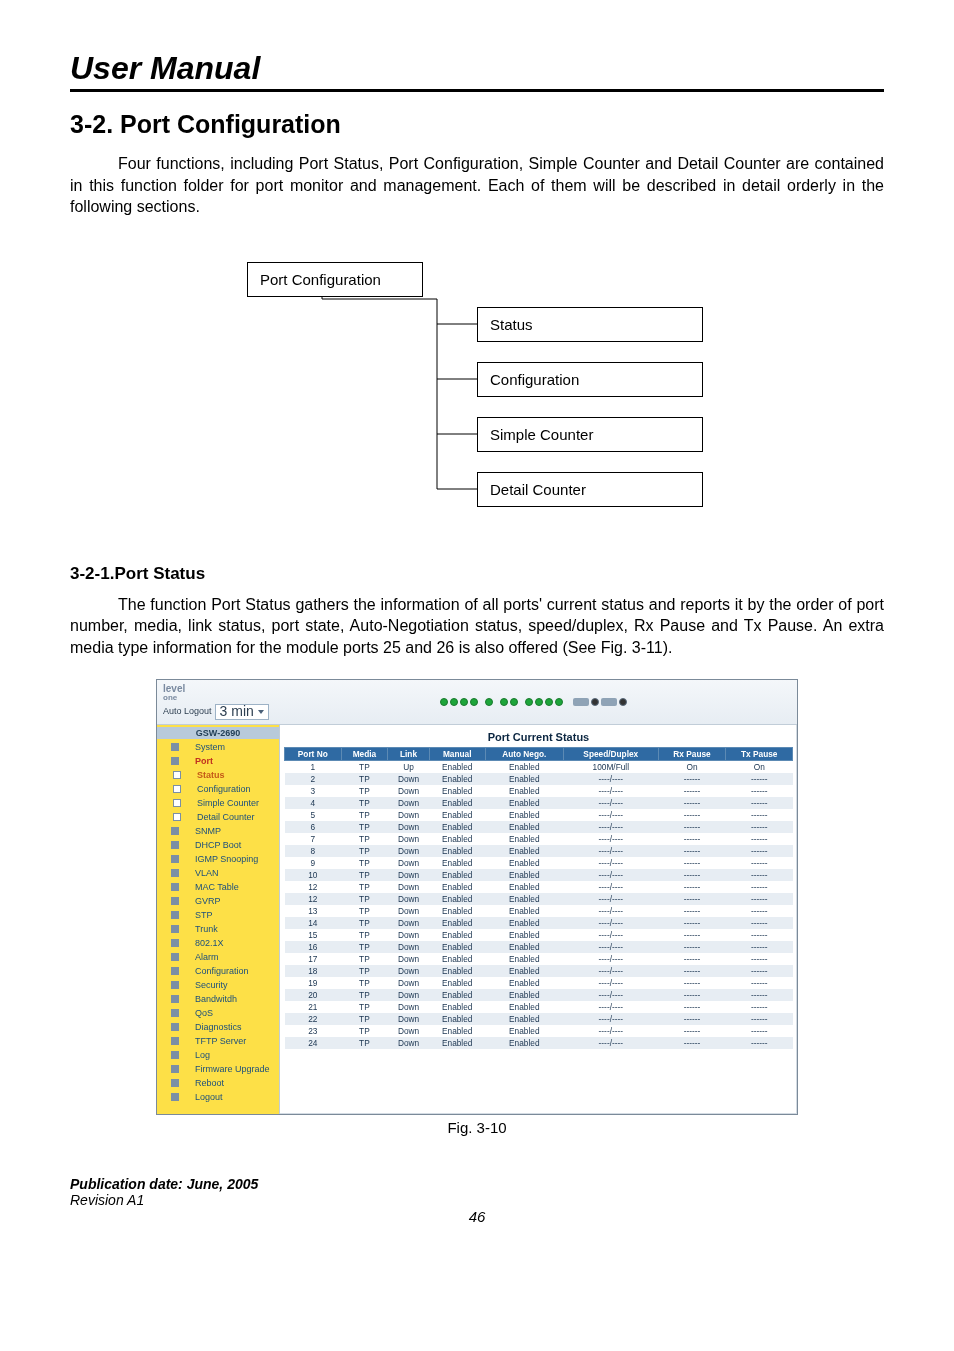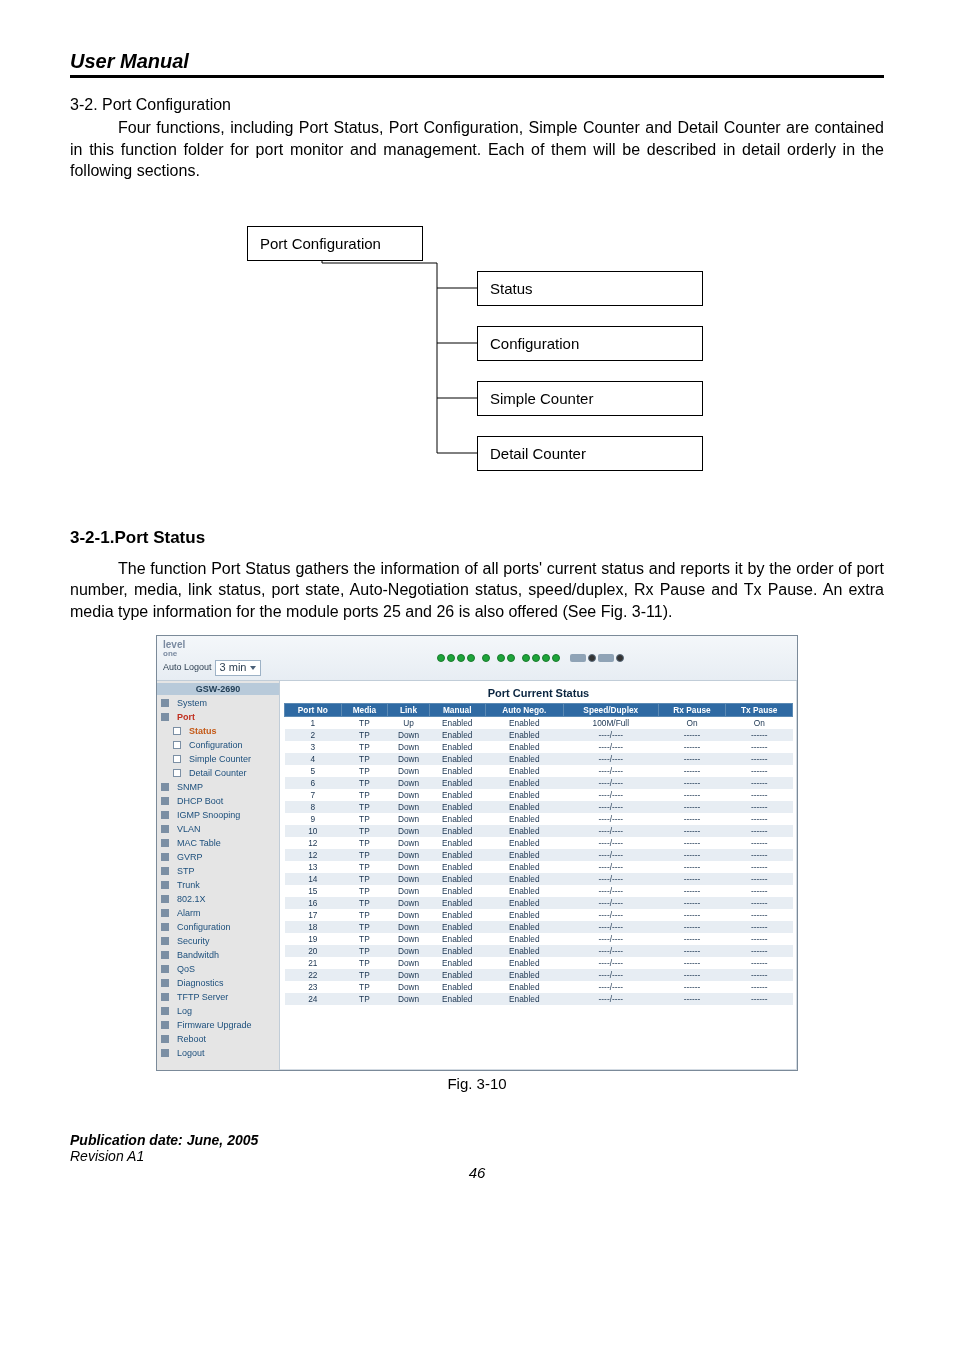--- a/index.html
+++ b/index.html
@@ -10,32 +10,32 @@
     color: #000;
     width: 954px;
   }
   .page {
     padding: 50px 70px 40px 70px;
     box-sizing: border-box;
   }
   .header-title {
     font-weight: bold;
     font-style: italic;
-    font-size: 20px;
+    font-size: 32px;
     margin-bottom: 2px;
   }
   .hr-thick {
     border: none;
     border-top: 3px solid #000;
     margin: 0 0 18px 0;
   }
   h2.section {
-    font-size: 16px;
-    font-weight: normal;
-    margin: 0 0 3px 0;
+    font-size: 25px;
+    font-weight: bold;
+    margin: 0 0 14px 0;
   }
   p.body {
     font-size: 16px;
     line-height: 1.35;
     text-align: justify;
     margin: 0 0 12px 0;
   }
   .indent {
     text-indent: 48px;
   }
@@ -63,21 +63,21 @@
     width: 520px;
     height: 270px;
     pointer-events: none;
   }
   h3.subsection {
     font-size: 17px;
     font-weight: bold;
     margin: 50px 0 10px 0;
   }
   .screenshot-area {
-    margin: 12px 0 4px 0;
+    margin: 20px 0 4px 0;
     display: flex;
     justify-content: center;
     align-items: flex-end;
   }
   .screencap {
     width: 640px;
     border: 1px solid #7b8a99;
     background: #fff;
     font-size: 9px;
     color: #2c3e50;
@@ -96,21 +96,21 @@
     color: #7a8aa0;
     font-size: 10px;
   }
   .screencap-top .sel {
     display:inline-flex;
     align-items:center;
     border:1px solid #9db2c6;
     background:#fff;
     padding:0 4px;
     height:14px;
-    font-size:11px;
+    font-size:14px;
     color:#2c3e50;
   }
   .screencap-top .sel .tri {
     margin-left:4px; width:0;height:0;border-left:3px solid transparent;border-right:3px solid transparent;border-top:4px solid #4a6078;
   }
   .led-bar {
     flex:1;
     display:flex;
     justify-content:center;
     gap:2px;
@@ -129,38 +129,38 @@
     display:flex;align-items:center;gap:2px;
   }
   .led-label {
     width:16px;height:8px;background:#8fa3b6;border-radius:2px;
   }
   .screencap-body {
     display: flex;
   }
   .sc-sidebar {
     width: 122px;
-    background: #e5e5e5;
+    background: #fde047;
     border-right: 1px solid #c1cdd8;
     padding: 2px 0 10px 0;
   }
   .sc-model {
     background:#b8cada;
     color:#234058;
     text-align:center;
     font-size:9px;
     padding:1px 0;
     margin:0 0 1px 0;
     font-weight:bold;
   }
   .sc-nav-item {
     display:flex;
     align-items:center;
-    gap:8px;
-    padding:0 4px 0 4px;
+    gap:16px;
+    padding:0 4px 0 14px;
     color:#1c4f7c;
     cursor:pointer;
     line-height:14px;
   }
   .sc-nav-item.level2 {
     padding-left:16px;
   }
   .sc-nav-item.sel1 {
     color:#c03020;
     font-weight:bold;

